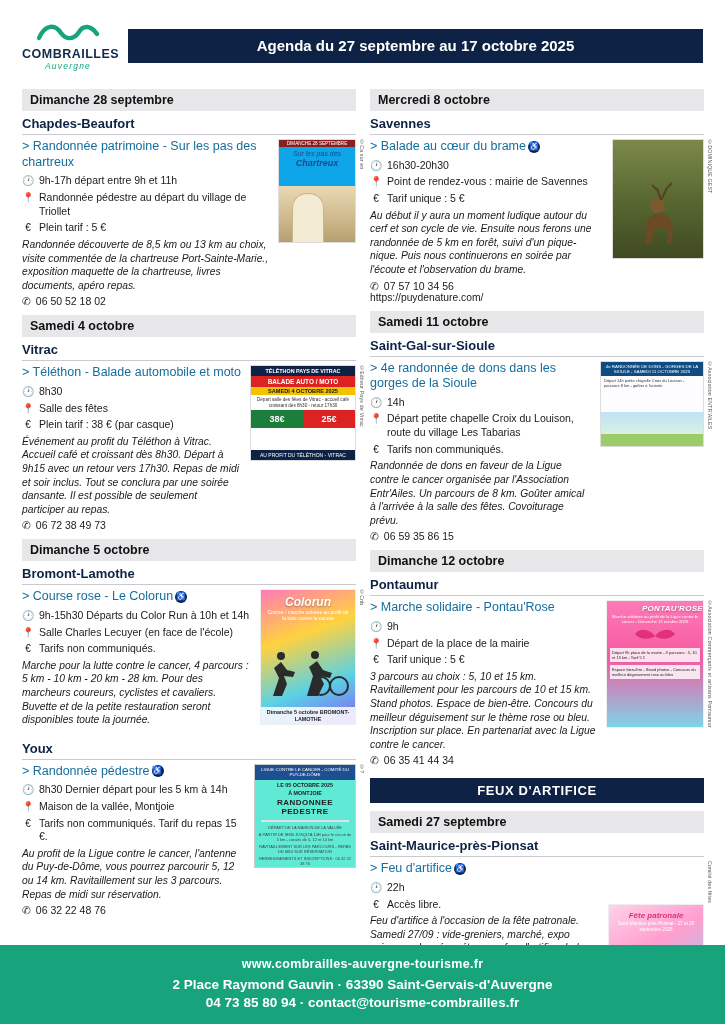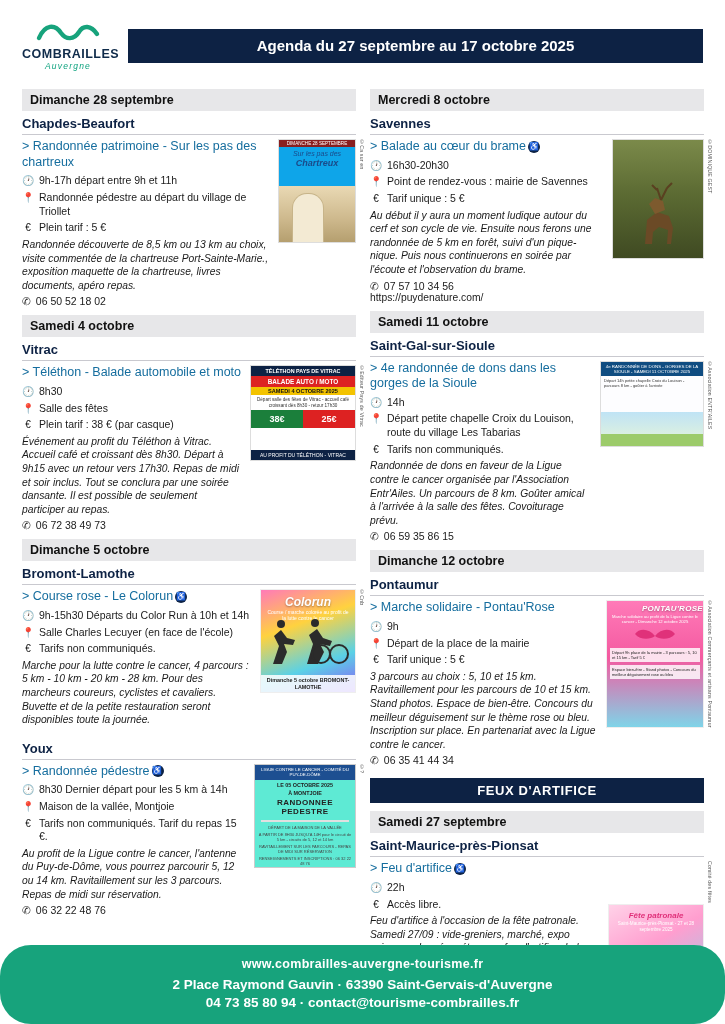--- a/index.html
+++ b/index.html
@@ -119,21 +119,21 @@
   .p-telethon .red { background:#d22; color:#fff; font-size:6.4px; text-align:center; padding:2px 0; font-weight:bold;}
   .p-telethon .date { background:#f3c300; color:#111; font-size:5.6px; text-align:center; padding:1px 0; font-weight:bold;}
   .p-telethon .prices { display:flex; }
   .p-telethon .prices div { flex:1; text-align:center; font-weight:bold; font-size:9px; padding:4px 0; color:#fff;}
   .p-telethon .pr1 { background:#1b7f3b; }
   .p-telethon .pr2 { background:#d22; }
   .p-telethon .foot { position:absolute; bottom:0; left:0; right:0; background:#0d2244; color:#fff; font-size:5px; text-align:center; padding:2px 0;}
   .p-telethon .mid { font-size:4.6px; text-align:center; color:#333; padding:2px 3px; line-height:1.2;}
 
   
-  .p-colorun { width:96px; height:104px; position:relative; overflow:hidden; border:1px solid #eee;
+  .p-colorun { width:96px; height:136px; position:relative; overflow:hidden; border:1px solid #eee;
      background: linear-gradient(160deg,#ff7ab8 0%,#ffd23f 35%,#5ad1e6 70%,#8b5cf6 100%); }
   .p-colorun .ttl { font-size:12px; font-weight:bold; color:#fff; text-align:center; padding-top:5px; font-style:italic;
      text-shadow:0 1px 2px rgba(0,0,0,.35);}
   .p-colorun .sub { font-size:5px; color:#fff; text-align:center; line-height:1.2; padding:0 4px;}
   .p-colorun .sil { position:absolute; bottom:26px; left:0; right:0; height:54px;}
   .p-colorun .foot { position:absolute; bottom:0; left:0; right:0; background:rgba(255,255,255,.85);
      font-size:5.4px; text-align:center; color:#222; padding:2px 1px; font-weight:bold; line-height:1.25;}
 
   
   .p-youx { width:102px; height:104px; background:#5eead4; border:1px solid #ccc; font-size:4.6px; color:#222; overflow:hidden;}
@@ -171,21 +171,20 @@
   .p-feu .ttl { color:#e0317a; font-weight:bold; font-size:8px; text-align:center; padding-top:6px; font-style:italic;}
   .p-feu .sub { color:#fff; font-size:4.6px; text-align:center; line-height:1.25; padding:1px 4px;}
   .p-feu .moon { position:absolute; right:8px; bottom:22px; width:30px; height:30px; border-radius:50%;
      background: radial-gradient(circle at 35% 35%, #fff 0%, #ffe08a 60%, #ffb84d 100%); }
 
   
   .footer {
     position:absolute; left:0; right:0; bottom:0;
     background:#17a37c; color:#fff; text-align:center;
     padding: 12px 0 14px 0;
-    border-radius: 31px;
   }
   .footer .l1 { font-size: 12.5px; font-weight:bold; letter-spacing:.3px; margin-bottom:6px;}
   .footer .l2 { font-size: 13.5px; font-weight:bold; margin-bottom:3px;}
   .footer .l3 { font-size: 13.5px; font-weight:bold;}
 </style>
 </head>
 <body>
 
 <div class="page">
 

